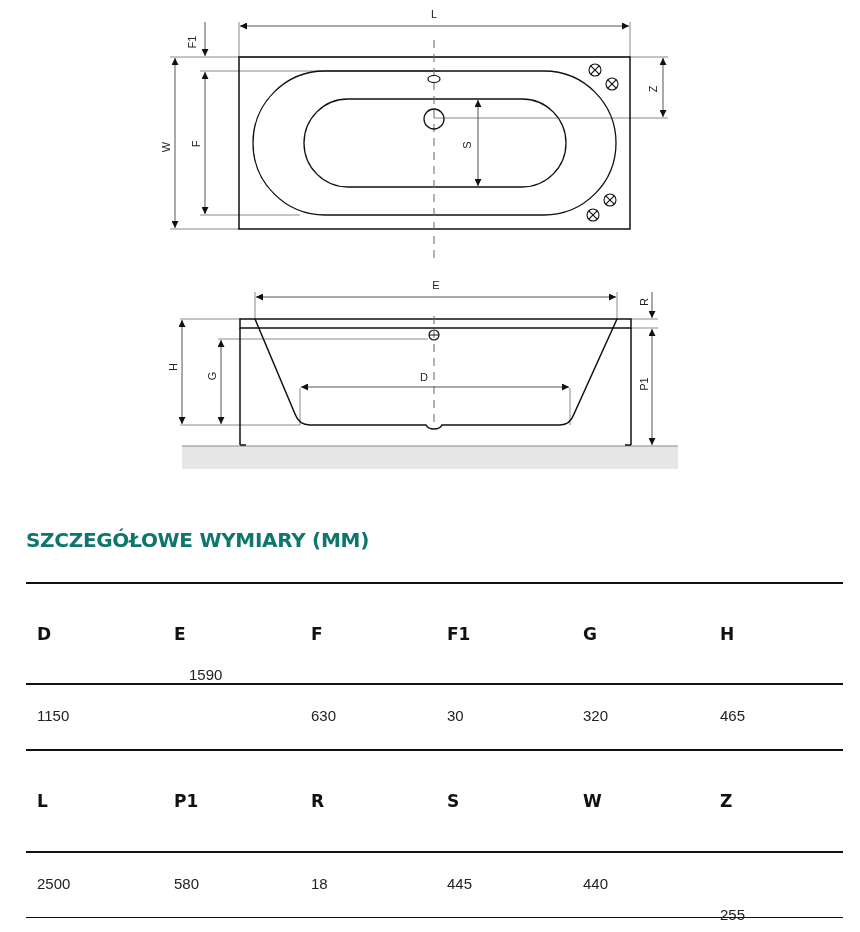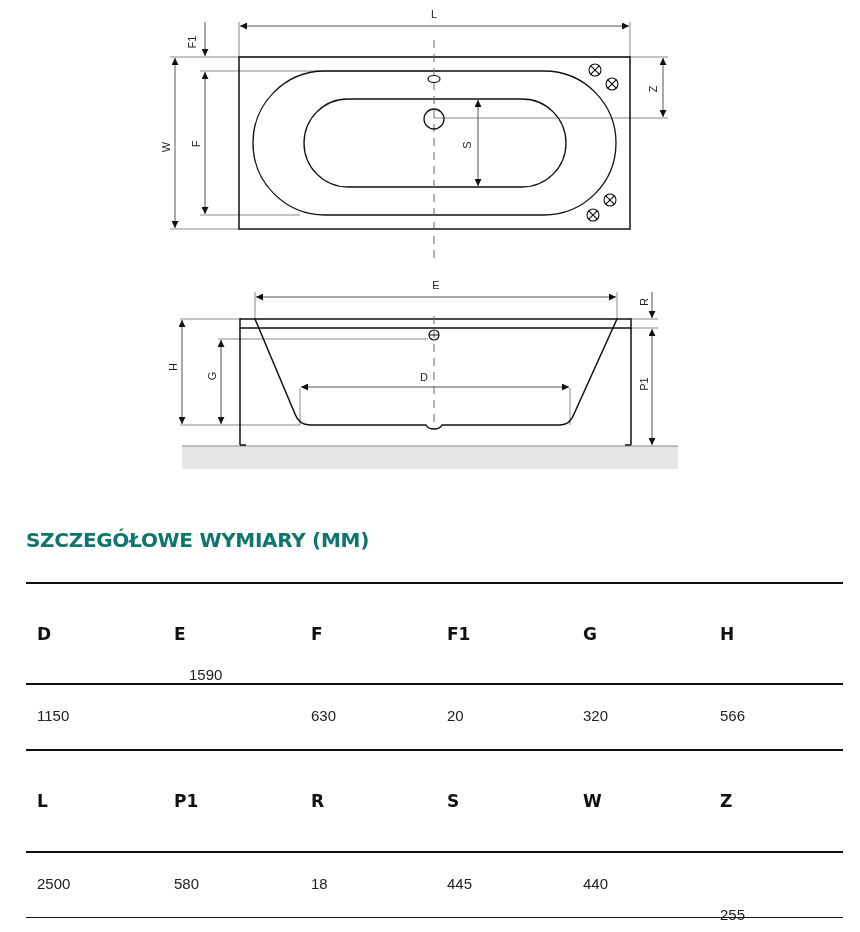--- a/index.html
+++ b/index.html
@@ -150,23 +150,23 @@
     <span class="cell head" style="left:311px;top:624px;">F</span>
     <span class="cell head" style="left:447px;top:624px;">F1</span>
     <span class="cell head" style="left:583px;top:624px;">G</span>
     <span class="cell head" style="left:720px;top:624px;">H</span>
   </div>
 
   <div>
     <span class="cell val" style="left:37px;top:707px;">1150</span>
     <span class="cell val" style="left:174px;top:666px;margin-left:15px;">1590</span>
     <span class="cell val" style="left:311px;top:707px;">630</span>
-    <span class="cell val" style="left:447px;top:707px;">20</span>
+    <span class="cell val" style="left:447px;top:707px;">30</span>
     <span class="cell val" style="left:583px;top:707px;">320</span>
-    <span class="cell val" style="left:720px;top:707px;">566</span>
+    <span class="cell val" style="left:720px;top:707px;">465</span>
   </div>
 
   <div>
     <span class="cell head" style="left:37px;top:791px;">L</span>
     <span class="cell head" style="left:174px;top:791px;">P1</span>
     <span class="cell head" style="left:311px;top:791px;">R</span>
     <span class="cell head" style="left:447px;top:791px;">S</span>
     <span class="cell head" style="left:583px;top:791px;">W</span>
     <span class="cell head" style="left:720px;top:791px;">Z</span>
   </div>

